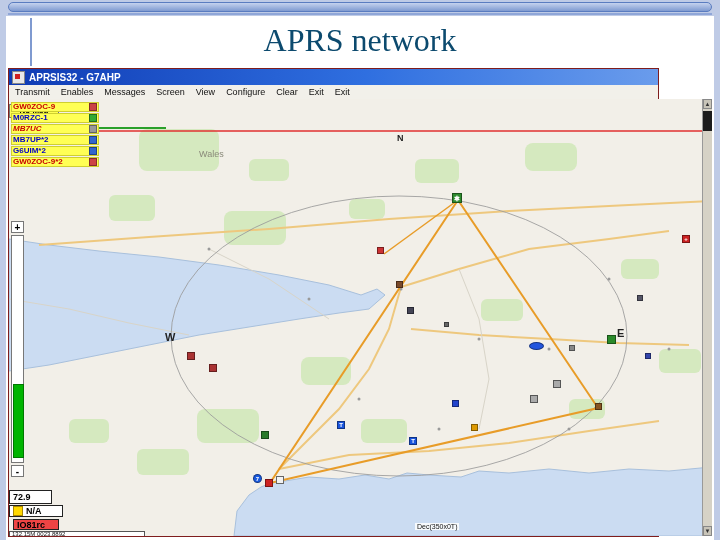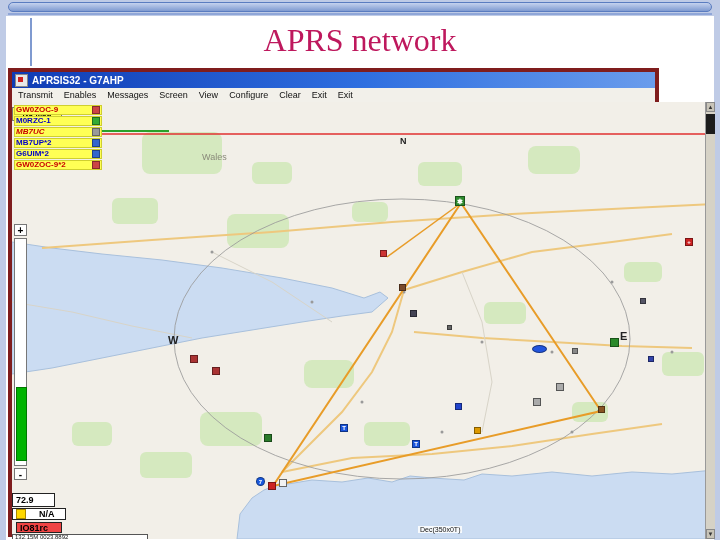--- a/index.html
+++ b/index.html
@@ -1,23 +1,23 @@
 <!DOCTYPE html>
 <html><head>
 <meta charset="utf-8">
 <style>
   html,body{margin:0;padding:0;}
   body{width:720px;height:540px;position:relative;background:#bfcbe6;font-family:"Liberation Sans",sans-serif;overflow:hidden;}
   .content{position:absolute;left:6px;top:16px;width:708px;height:524px;background:#ffffff;}
   .frame-top{position:absolute;left:8px;right:8px;top:2px;height:8px;background:linear-gradient(#c5d2ee,#7f9ad0);border:1px solid #5a7cc0;border-radius:5px;}
   .frame-top2{position:absolute;left:8px;right:8px;top:13px;height:2px;background:#8fa6d8;}
   .frame-left{position:absolute;left:30px;top:18px;width:2px;height:48px;background:#7f9ad0;}
-  .slide-title{position:absolute;top:22px;left:0;width:720px;text-align:center;font-family:"Liberation Serif",serif;font-size:32px;color:#be185d;}
-  
-  .app{position:absolute;left:8px;top:68px;width:651px;height:469px;background:#ece9e2;border:4px solid #7f1d1d;box-sizing:border-box;}
+  .slide-title{position:absolute;top:22px;left:0;width:720px;text-align:center;font-family:"Liberation Serif",serif;font-size:32px;color:#0c4a6e;}
+  
+  .app{position:absolute;left:8px;top:68px;width:651px;height:469px;background:#ece9e2;border:1px solid #7f1d1d;box-sizing:border-box;}
   .titlebar{height:16px;background:linear-gradient(90deg,#0f3bb4,#2f6fe0 55%,#6a9cec);display:flex;align-items:center;gap:4px;padding-left:3px;color:#fff;font-size:10px;font-weight:bold;}
   .app-icon{width:11px;height:11px;background:#e8e8e8;border:1px solid #888;position:relative;flex:0 0 auto;}
   .app-icon::after{content:"";position:absolute;left:2px;top:2px;width:5px;height:5px;background:#d02020;}
   .menubar{height:14px;background:#f2f0ea;border-bottom:1px solid #c8c4b8;display:flex;gap:11px;align-items:center;font-size:9px;color:#111;padding:0 4px 0 6px;}
   .menu-item{cursor:default;}
   .map{position:absolute;left:0;top:30px;width:703px;height:437px;background:#f2efe8;overflow:hidden;}
   .map svg{position:absolute;left:0;top:0;}
   .layer{position:absolute;left:0;top:0;width:100%;height:100%;}
   .map-label{position:absolute;white-space:nowrap;}
   .marker{position:absolute;box-sizing:border-box;text-align:center;font-weight:bold;}
@@ -29,21 +29,21 @@
   
   .top-status{position:absolute;left:289px;top:3px;width:200px;text-align:center;font-size:9.5px;font-weight:bold;color:#000;line-height:1.35;}
   
   .zoom{position:absolute;left:2px;top:122px;width:16px;}
   .zoom-btn{width:13px;height:12px;background:#fff;border:1px solid #777;font-size:10px;font-weight:bold;text-align:center;line-height:11px;box-sizing:border-box;}
   .zoom-track{width:13px;height:228px;background:#fff;border:1px solid #777;margin-top:2px;position:relative;box-sizing:border-box;}
   .zoom-thumb{position:absolute;left:1px;width:9px;bottom:4px;height:72px;background:#00b400;border:1px solid #007700;}
   .zoom-minus{margin-top:2px;}
   
   .scale-box{position:absolute;left:0;top:391px;width:38px;height:12px;background:#fff;border:1px solid #222;font-size:9px;font-weight:bold;line-height:12px;padding-left:3px;box-sizing:content-box;}
-  .fix-box{position:absolute;left:0;top:406px;height:12px;width:54px;background:#fff;border:1px solid #222;display:flex;align-items:center;gap:13px;font-size:9px;font-weight:bold;padding:0 3px;box-sizing:border-box;}
+  .fix-box{position:absolute;left:0;top:406px;height:12px;width:54px;background:#fff;border:1px solid #222;display:flex;align-items:center;gap:3px;font-size:9px;font-weight:bold;padding:0 3px;box-sizing:border-box;}
   .warn-icon{width:8px;height:8px;background:#ffd800;border:1px solid #aa8800;flex:0 0 auto;}
   .grid-box{position:absolute;left:4px;top:420px;width:46px;height:11px;background:#ef4444;border:1px solid #222;font-size:9px;font-weight:bold;line-height:11px;padding-left:3px;box-sizing:border-box;}
   .bottom-strip{position:absolute;left:0;top:432px;width:132px;height:6px;background:#fff;border:1px solid #555;font-size:6px;line-height:5px;overflow:hidden;padding-left:2px;color:#111;}
   .bottom-center{position:absolute;left:406px;top:424px;font-size:7px;color:#111;background:rgba(255,255,255,.85);padding:0 2px;}
   
   .vscroll{position:absolute;right:0;top:0;width:10px;height:437px;background:#d6d2c6;border-left:1px solid #999;box-sizing:border-box;}
   .vs-btn{width:9px;height:10px;background:#c8c4b8;border:1px solid #888;font-size:6px;text-align:center;line-height:9px;box-sizing:border-box;color:#333;}
   .vs-down{position:absolute;bottom:0;}
   .vs-thumb{position:absolute;top:12px;left:0;width:9px;height:20px;background:#1c1c1c;}
 </style>

